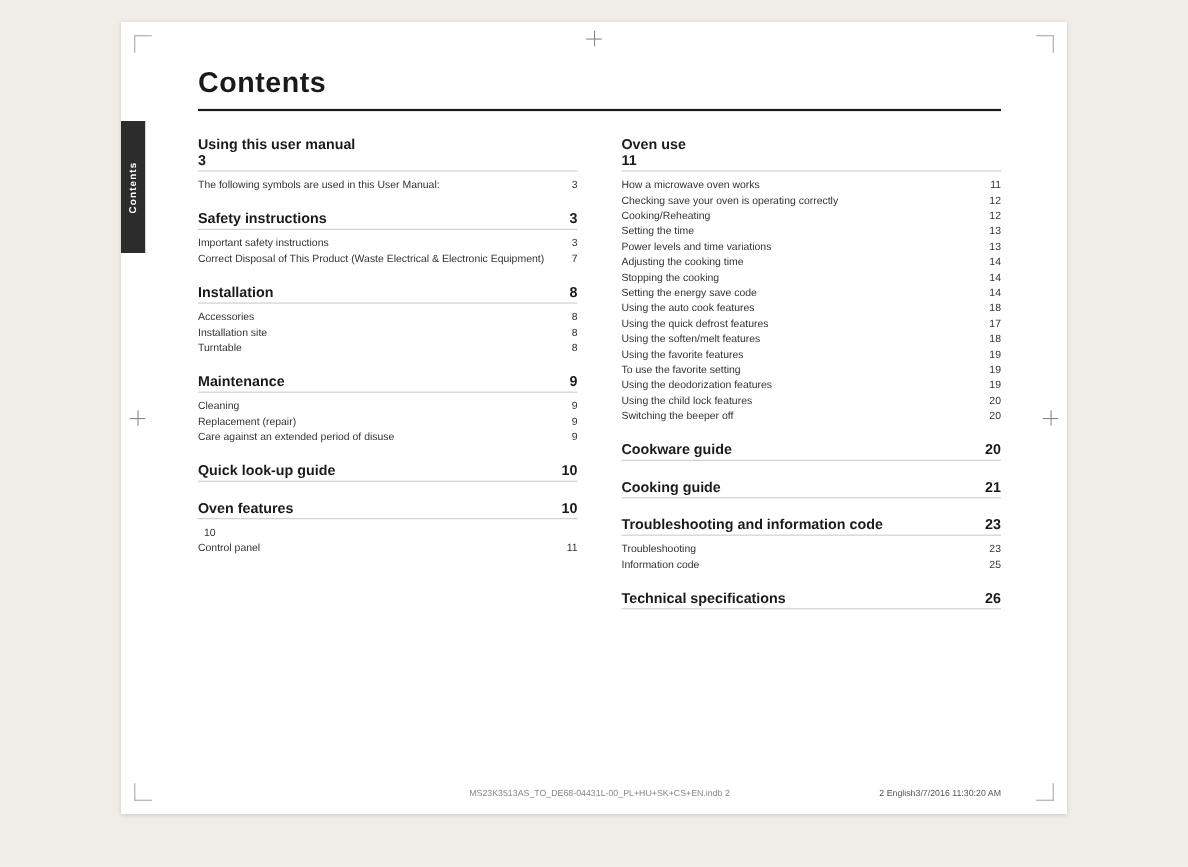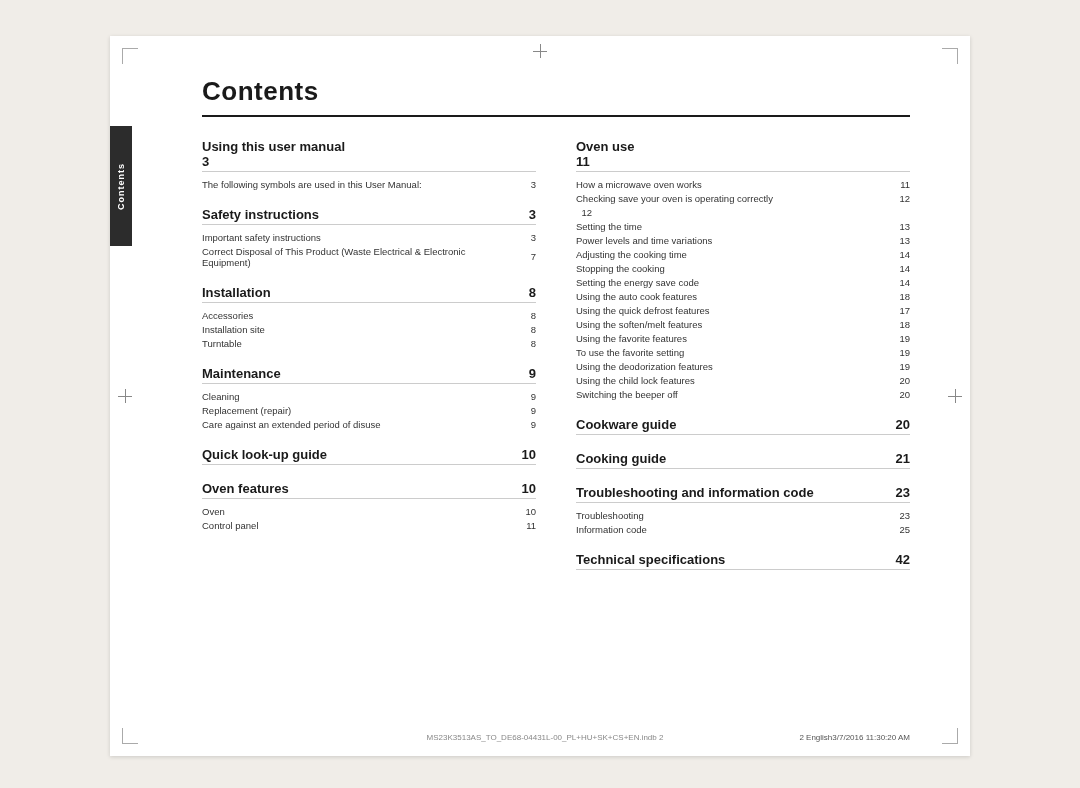--- a/index.html
+++ b/index.html
@@ -9,23 +9,23 @@
       width: 1080px;
       height: 788px;
       overflow: hidden;
       position: relative;
     }
 
     .page {
       width: 860px;
       min-height: 720px;
       background: #fff;
-      margin: 36px auto;
+      margin: 20px auto;
       position: relative;
-      padding: 40px 60px 40px 92px;
+      padding: 40px 60px 40px 70px;
       box-shadow: 0 1px 4px rgba(0,0,0,0.15);
     }
 
     
     .side-tab {
       position: absolute;
       left: 0;
       top: 90px;
       width: 22px;
       background: #2c2c2c;
@@ -251,21 +251,20 @@
         </div>
         <div class="section-header">
           <span class="section-title">Quick look-up guide</span>
           <span class="section-page">10</span>
         </div>
         <div class="section-header">
           <span class="section-title">Oven features</span>
           <span class="section-page">10</span>
         </div>
         <div class="toc-entry">
-          <span class="toc-label">Oven</span>
           <span class="toc-page">10</span>
         </div>
         <div class="toc-entry">
           <span class="toc-label">Control panel</span>
           <span class="toc-page">11</span>
         </div>
       </div>
 
     <div class="toc-col" id="right-col">
         <div class="section-header">
@@ -274,20 +273,21 @@
         </div>
         <div class="toc-entry">
           <span class="toc-label">How a microwave oven works</span>
           <span class="toc-page">11</span>
         </div>
         <div class="toc-entry">
           <span class="toc-label">Checking save your oven is operating correctly</span>
           <span class="toc-page">12</span>
         </div>
         <div class="toc-entry">
+          <span class="toc-label">Cooking/Reheating</span>
           <span class="toc-page">12</span>
         </div>
         <div class="toc-entry">
           <span class="toc-label">Setting the time</span>
           <span class="toc-page">13</span>
         </div>
         <div class="toc-entry">
           <span class="toc-label">Power levels and time variations</span>
           <span class="toc-page">13</span>
         </div>
@@ -350,21 +350,21 @@
         <div class="toc-entry">
           <span class="toc-label">Troubleshooting</span>
           <span class="toc-page">23</span>
         </div>
         <div class="toc-entry">
           <span class="toc-label">Information code</span>
           <span class="toc-page">25</span>
         </div>
         <div class="section-header">
           <span class="section-title">Technical specifications</span>
-          <span class="section-page">42</span>
+          <span class="section-page">26</span>
         </div>
       </div>
 
   </div>
 
   <div class="footer">
     <span class="footer-left">2  English</span>
     <span class="footer-center">MS23K3513AS_TO_DE68-04431L-00_PL+HU+SK+CS+EN.indb  2</span>
     <span class="footer-right">3/7/2016  11:30:20 AM</span>
   </div>

